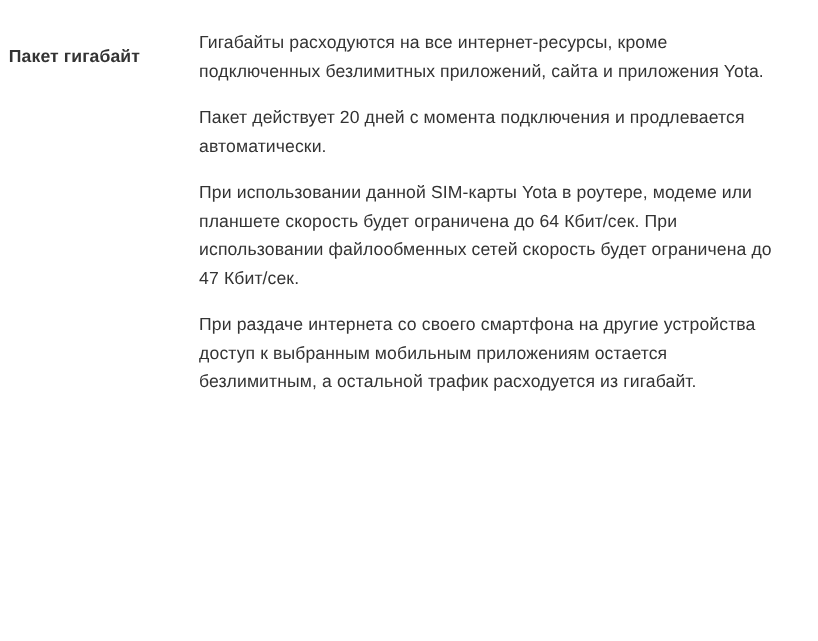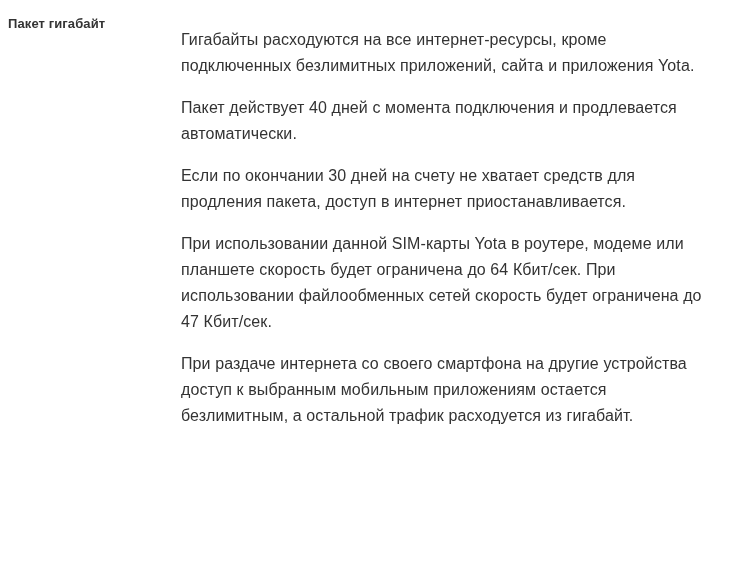--- a/index.html
+++ b/index.html
@@ -16,25 +16,26 @@
     overflow: hidden;
   }
   .section-row {
     display: flex;
     align-items: flex-start;
     padding: 11px 0 0 8px;
   }
   .term-col {
     width: 173px;
     flex: 0 0 173px;
-    font-size: 13px;
+    font-size: 16px;
     font-weight: bold;
     color: var(--text);
     line-height: 26px;
     letter-spacing: 0.1px;
+    margin-top: 28px;
   }
   .desc-col {
     flex: 0 0 auto;
     max-width: 530px;
     color: var(--text);
   }
   .desc-col p {
     font-size: 16px;
     line-height: 26px;
     margin: 16px 0 16px 0;
@@ -49,22 +50,21 @@
 <body>
 
 <div class="section-row">
   <div class="term-col">Пакет гигабайт</div>
 
   <div class="desc-col">
     <p>Гигабайты расходуются на все интернет-ресурсы, кроме подключенных безлимитных приложений, сайта и приложения Yota.</p>
 
 
 
-    <p>Пакет действует 40 дней с момента подключения и продлевается автоматически.</p>
+    <p>Пакет действует 20 дней с момента подключения и продлевается автоматически.</p>
 
 
-    <p>Если по окончании 30 дней на счету не хватает средств для продления пакета, доступ в интернет приостанавливается.</p>
 
     <p>При использовании данной SIM-карты Yota в роутере, модеме или планшете скорость будет ограничена до 64 Кбит/сек. При использовании файлообменных сетей скорость будет ограничена до 47 Кбит/сек.</p>
 
     <p>При раздаче интернета со своего смартфона на другие устройства доступ к выбранным мобильным приложениям остается безлимитным, а остальной трафик расходуется из гигабайт.</p>
   </div>
 </div>
 
 </body></html>

